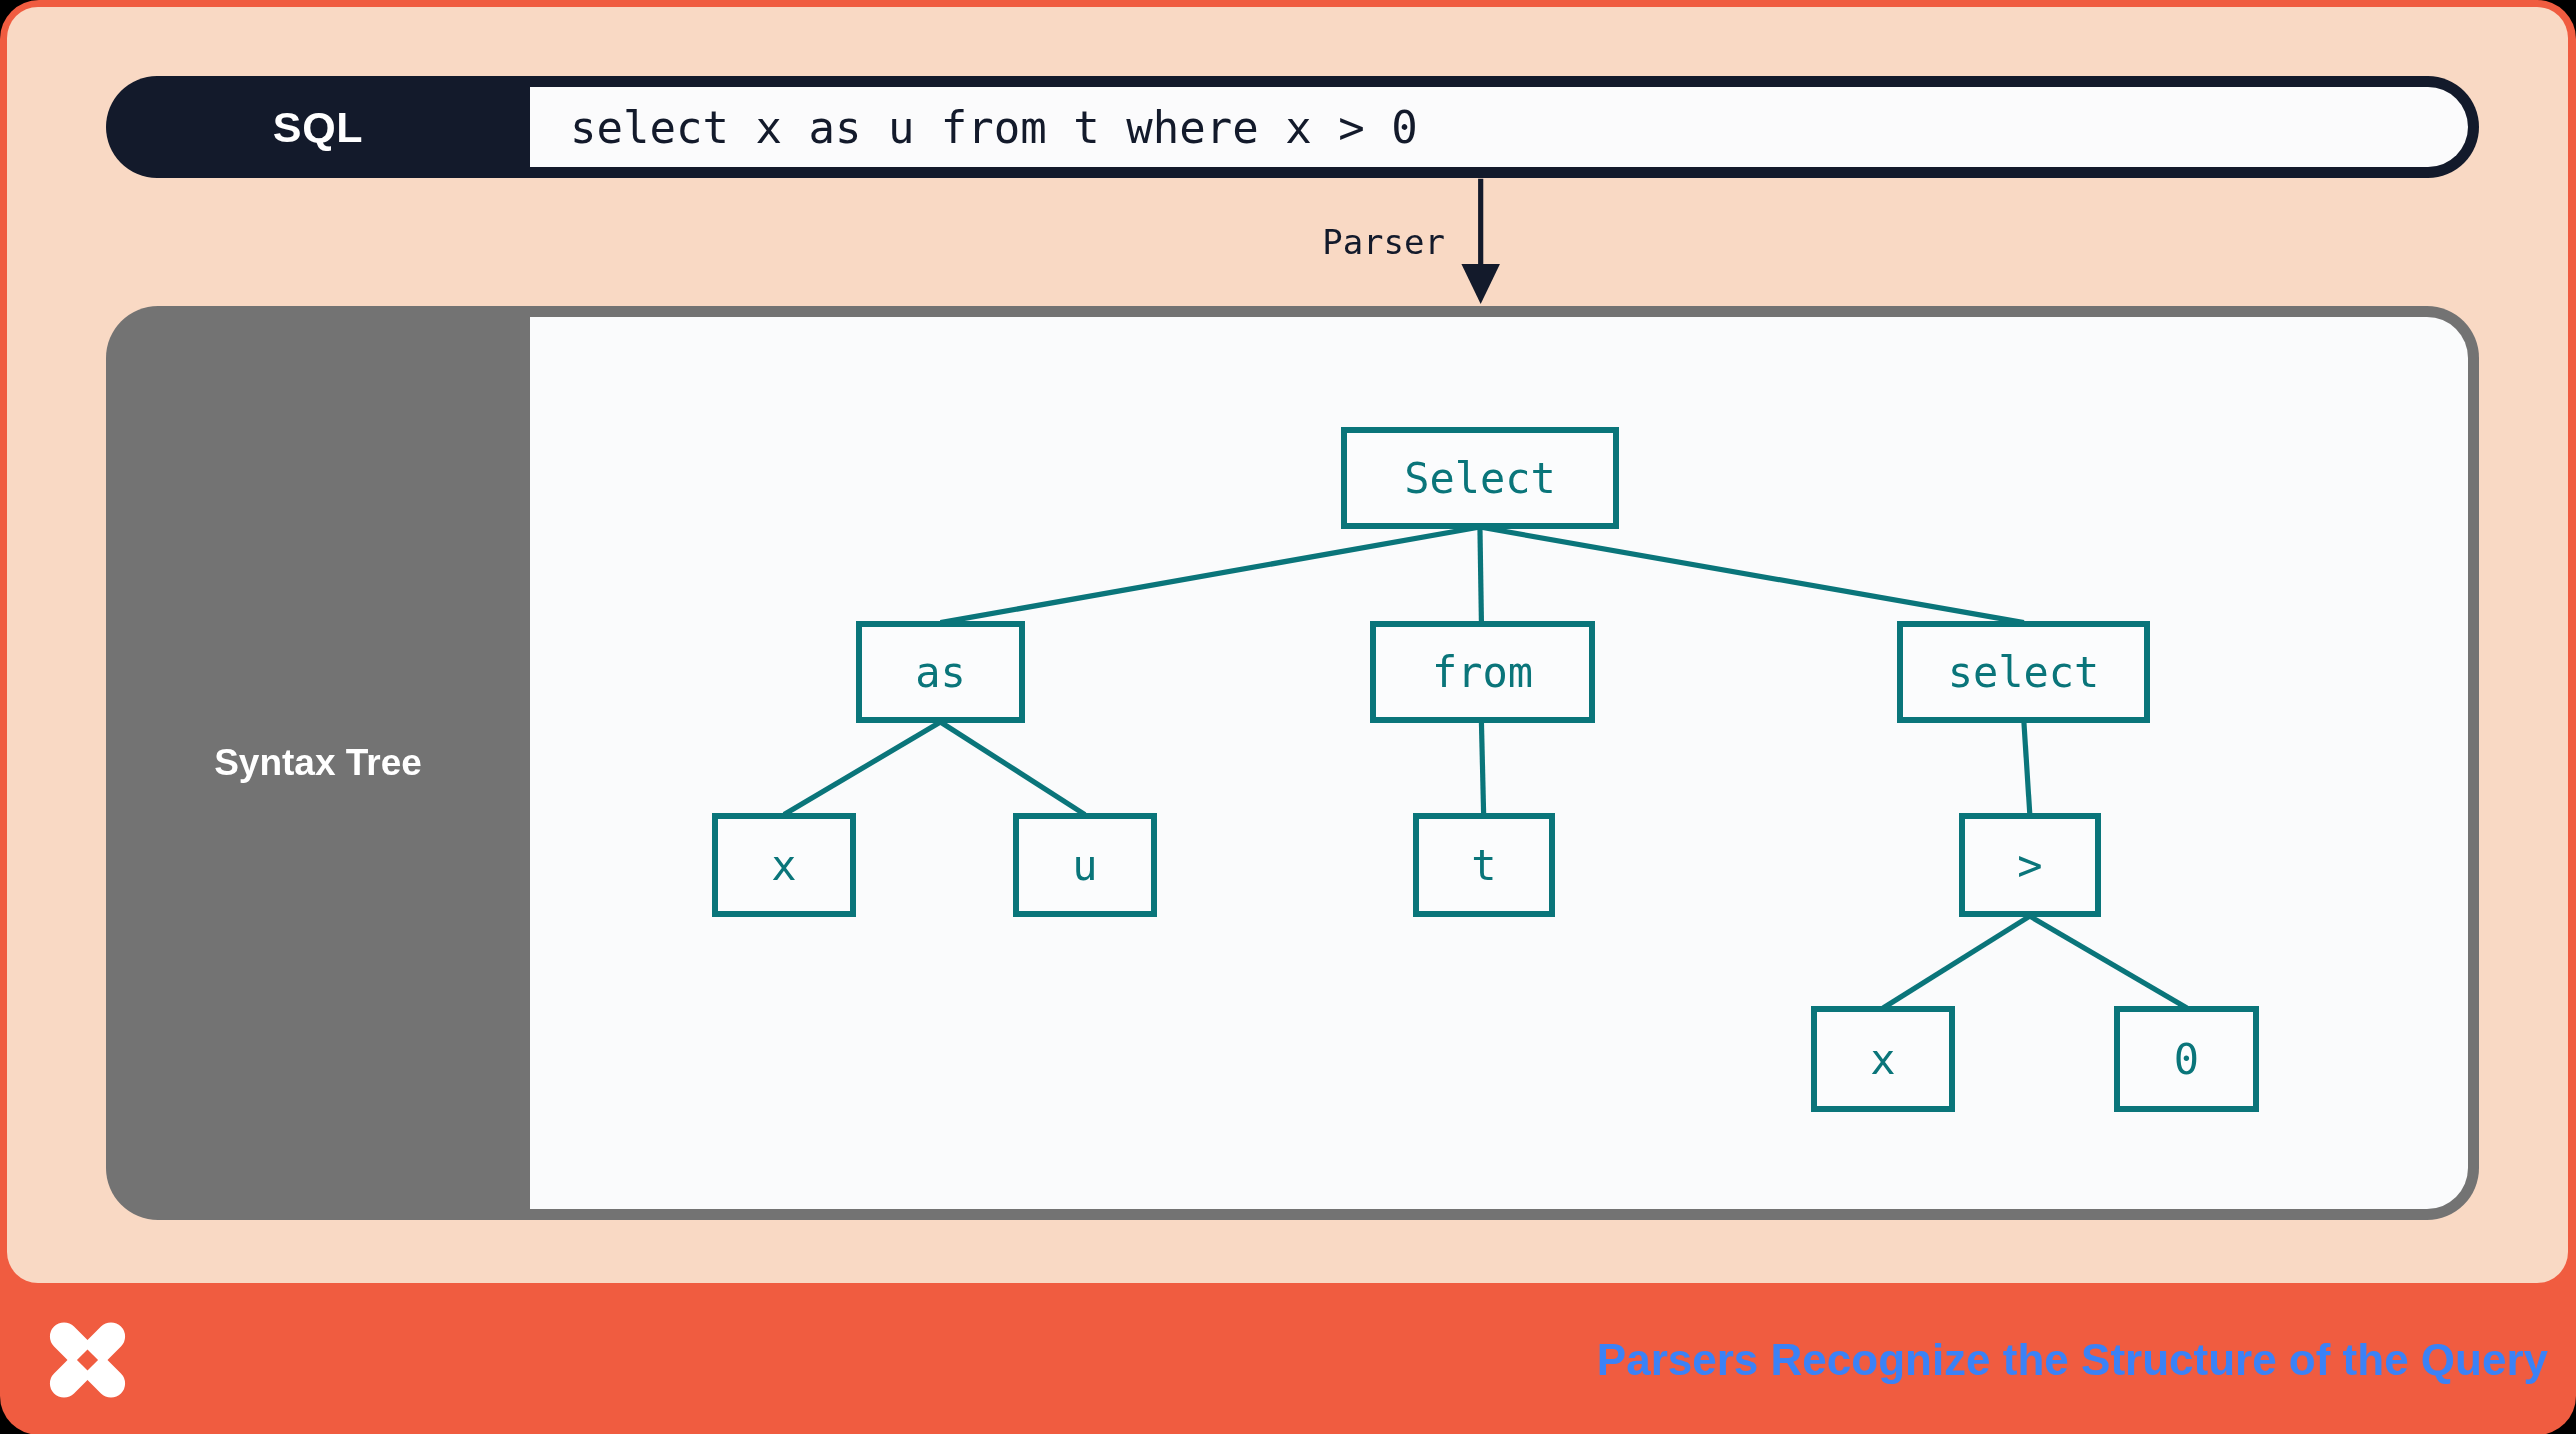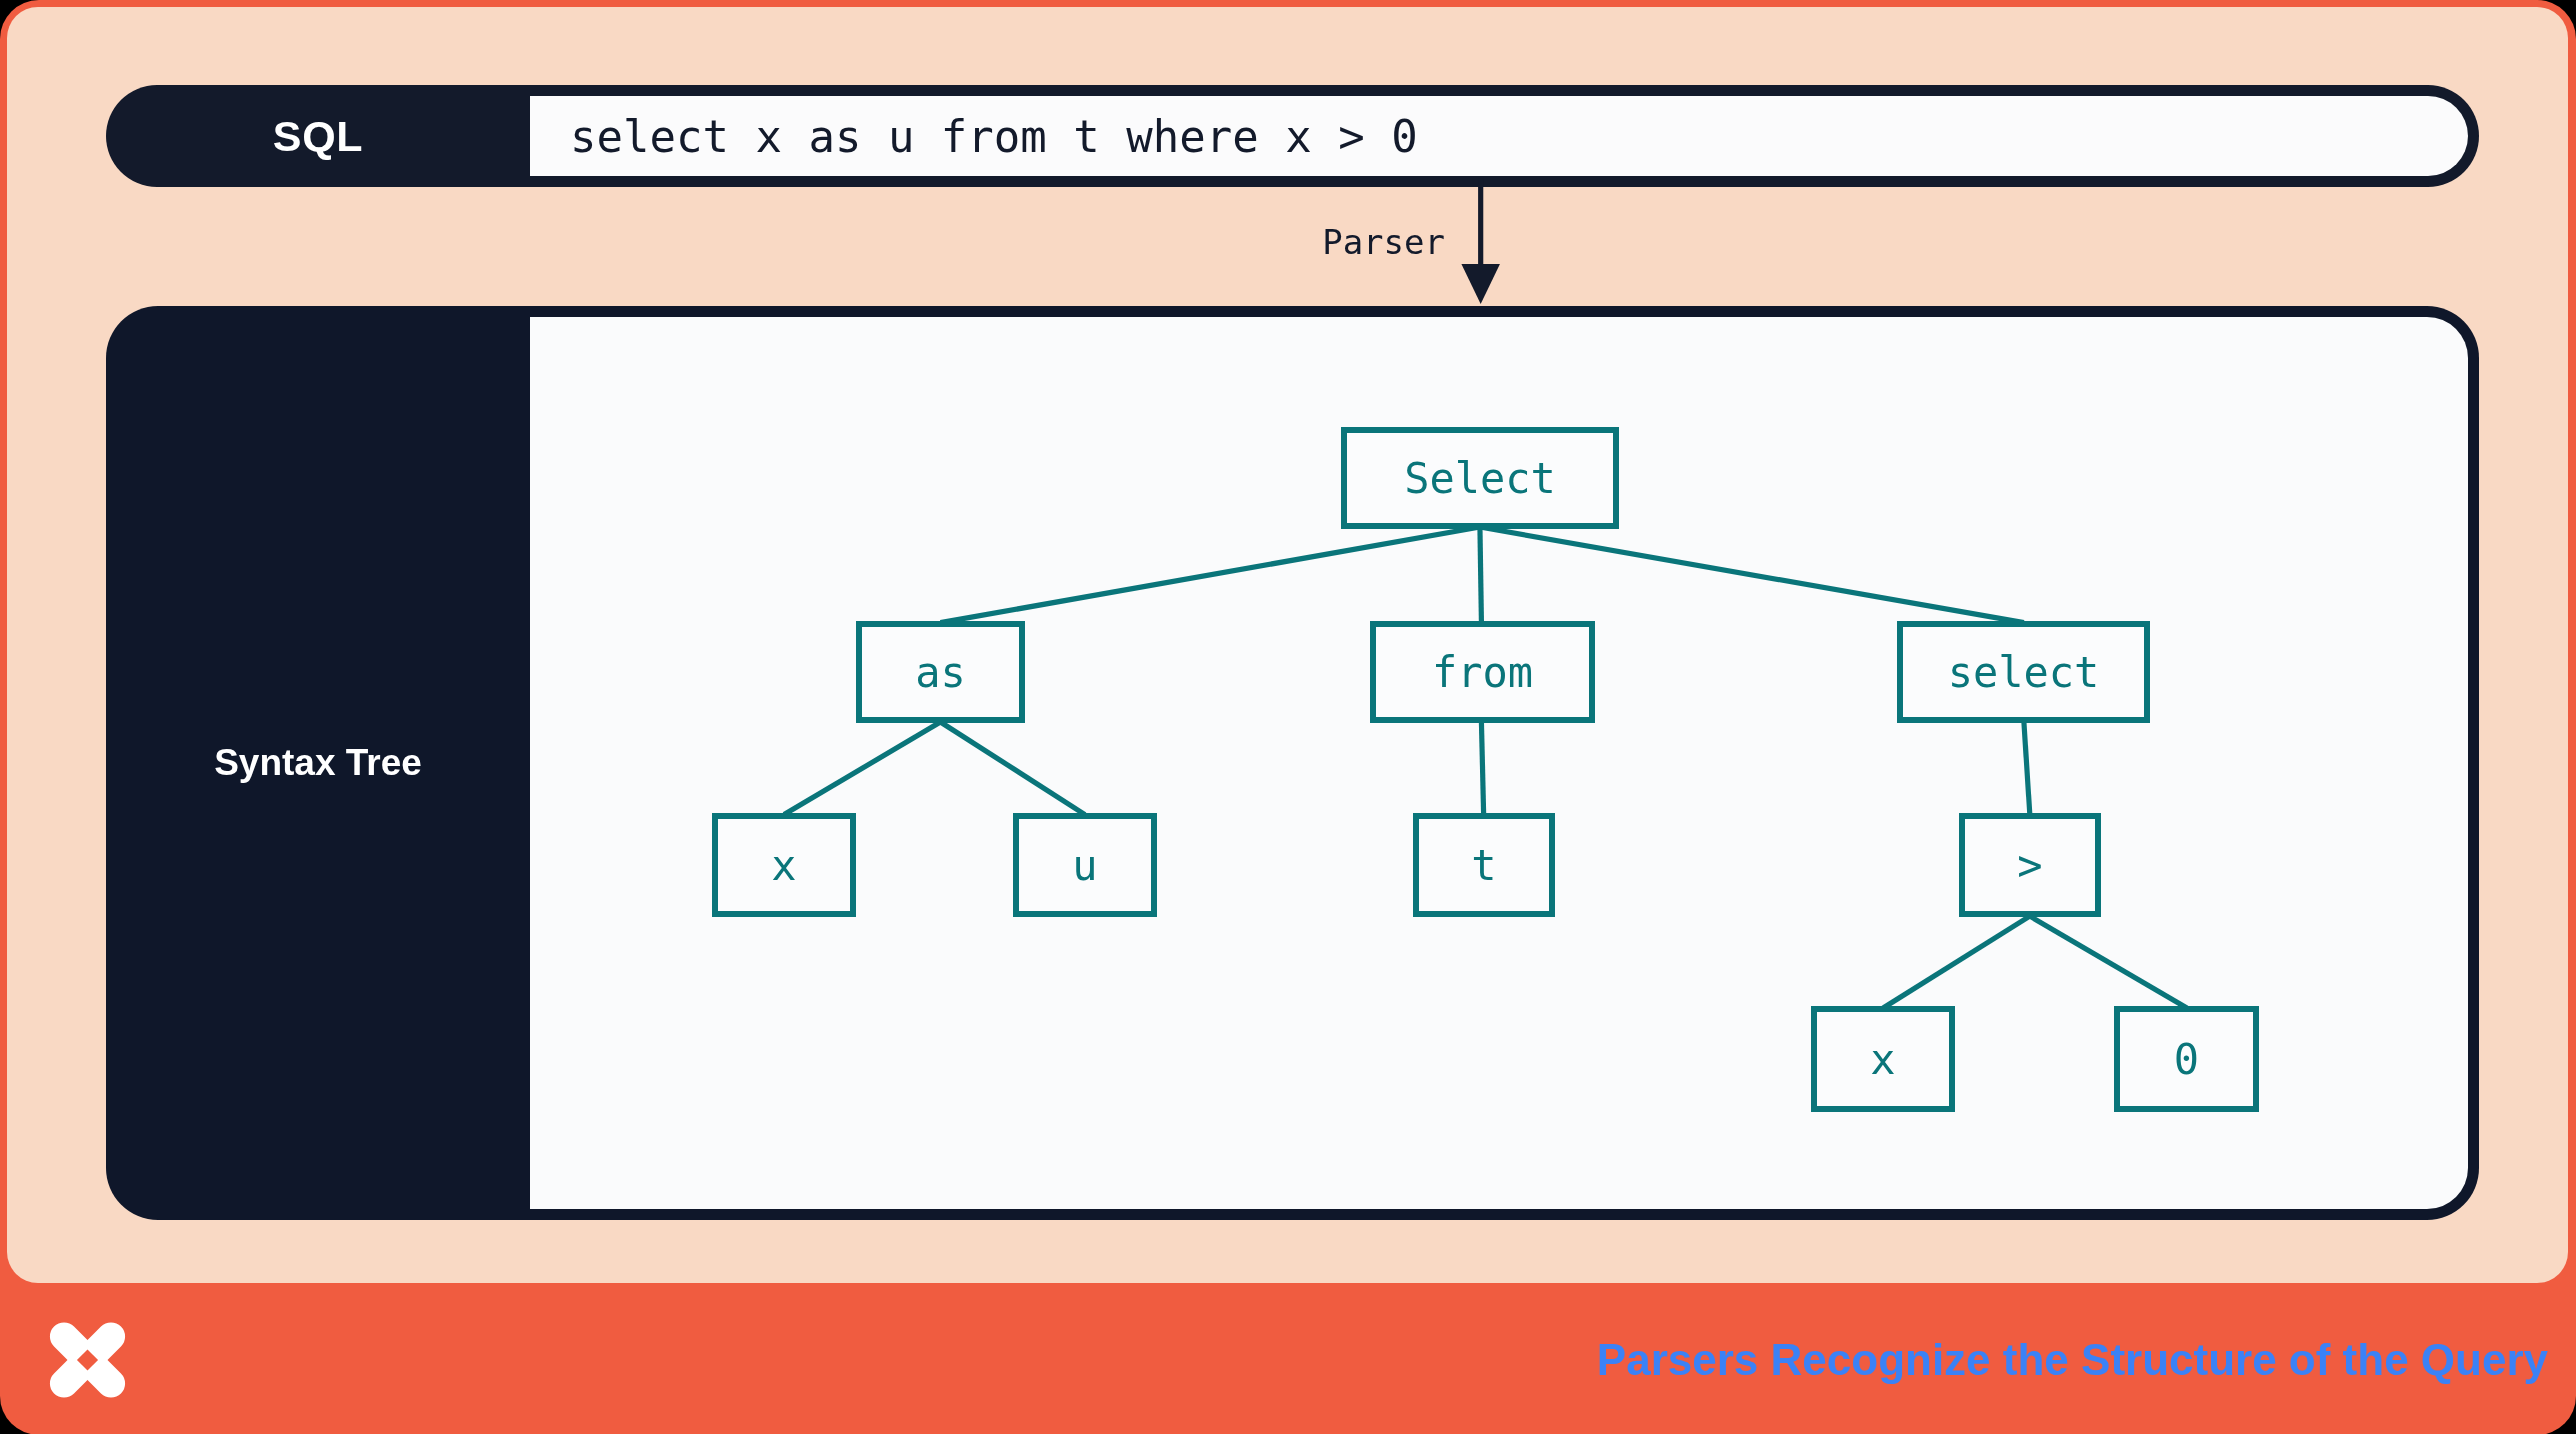--- a/index.html
+++ b/index.html
@@ -33,21 +33,20 @@
 
   
   .sql-pill {
     position: absolute;
     left: 106px;
     top: 76px;
     width: 2373px;
     height: 102px;
     background: #131A2B;
     border-radius: 51px;
-    margin-top: 9px;
   }
   .sql-pill .label-zone {
     position: absolute;
     left: 0; top: 0;
     width: 424px; height: 102px;
     display: flex;
     align-items: center;
     justify-content: center;
     color: #FFFFFF;
     font-size: 43px;
@@ -81,21 +80,21 @@
     color: #131A2B;
   }
 
   
   .tree-panel {
     position: absolute;
     left: 106px;
     top: 306px;
     width: 2373px;
     height: 914px;
-    background: #0f172a;
+    background: #737373;
     border-radius: 52px;
   }
   .tree-panel .label-zone {
     position: absolute;
     left: 0; top: 0;
     width: 424px; height: 100%;
     display: flex;
     align-items: center;
     justify-content: center;
     color: #FFFFFF;

